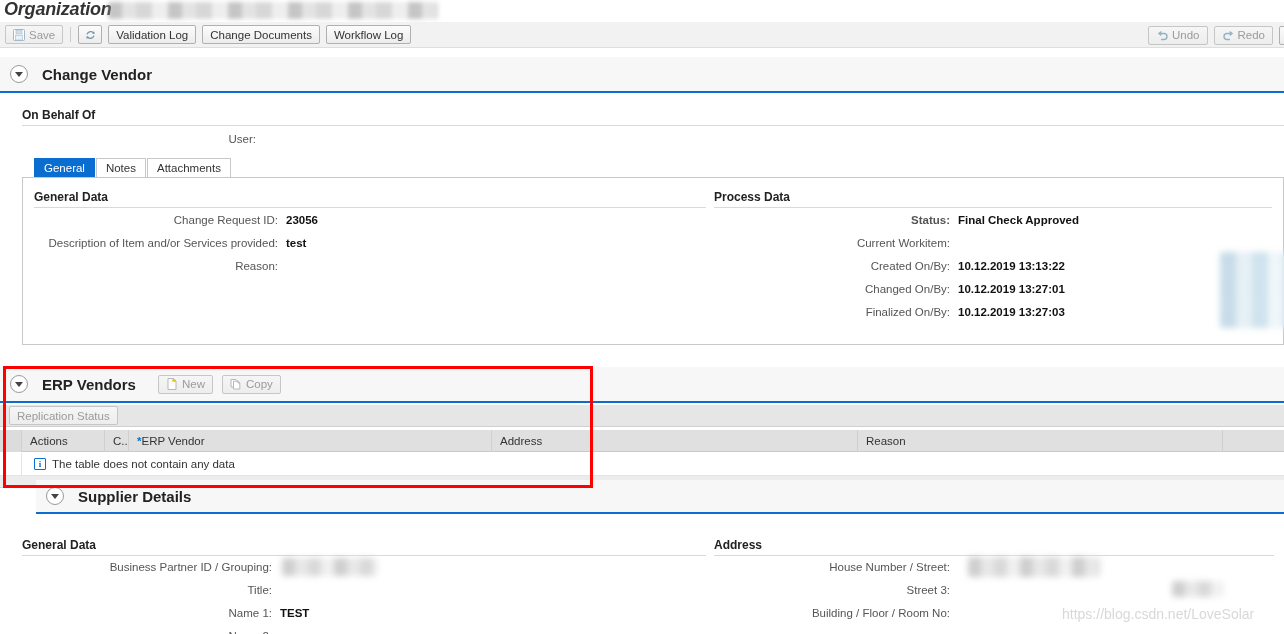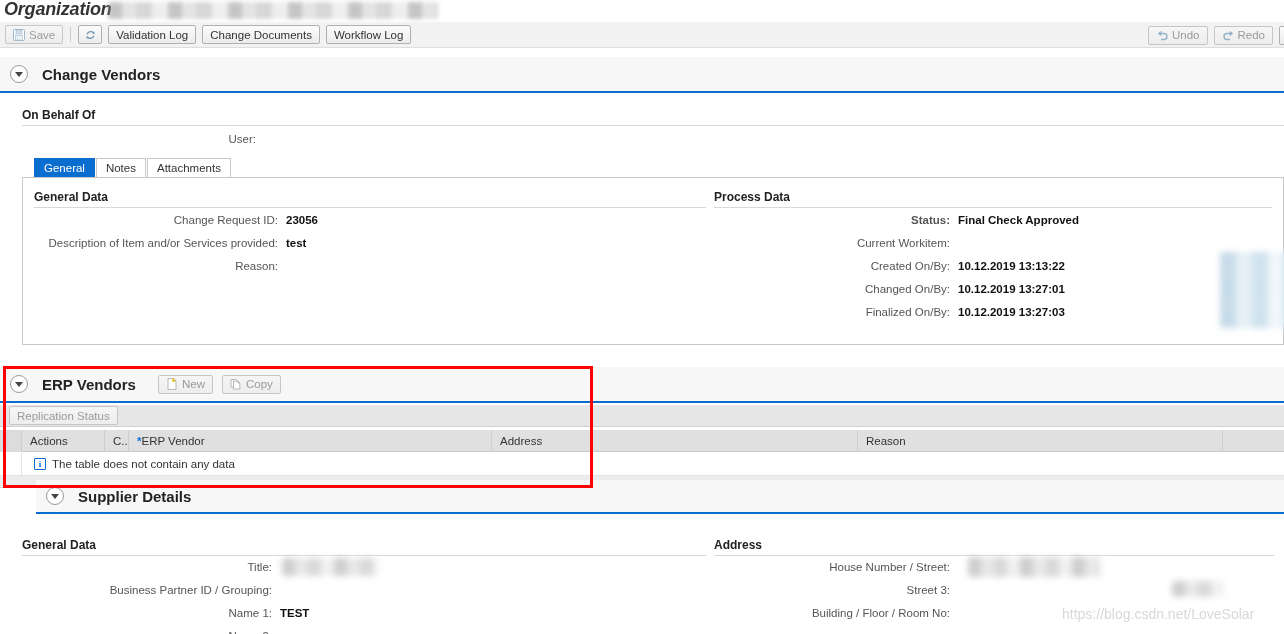--- a/index.html
+++ b/index.html
@@ -228,21 +228,21 @@
         <span>Redo</span>
       </div>
       <div class="btn icononly" style="margin-right:-9px;width:14px;"></div>
     </div>
   </div>
 
   <div class="section-head" style="top:57px;">
     <div class="chev-btn">
       <span class="tri"></span>
     </div>
-    <div class="section-title">Change Vendors</div>
+    <div class="section-title">Change Vendor</div>
   </div>
 
   <div style="position:absolute;left:22px;top:108px;width:1262px;">
     <div class="sub-label">On Behalf Of</div>
     <div class="rule"></div>
   </div>
   <div class="form-row" style="position:absolute;left:0px;top:133px;width:700px;">
     <div class="f-label" style="width:264px;">User:</div>
     <div class="f-value"></div>
   </div>
@@ -383,25 +383,25 @@
     </div>
     <div class="section-title">Supplier Details</div>
   </div>
 
   <div style="position:absolute;left:22px;top:538px;width:684px;">
     <div class="sub-label">General Data</div>
     <div class="rule"></div>
   </div>
   <div style="position:absolute;left:0px;top:561px;width:706px;">
     <div class="form-row" style="height:23px;">
+      <div class="f-label" style="width:280px;">Business Partner ID / Grouping:</div>
+      <div class="f-value"></div>
+    </div>
+    <div class="form-row" style="height:23px;">
       <div class="f-label" style="width:280px;">Title:</div>
-      <div class="f-value"></div>
-    </div>
-    <div class="form-row" style="height:23px;">
-      <div class="f-label" style="width:280px;">Business Partner ID / Grouping:</div>
       <div class="f-value"></div>
     </div>
     <div class="form-row" style="height:23px;">
       <div class="f-label" style="width:280px;">Name 1:</div>
       <div class="f-value">TEST</div>
     </div>
     <div class="form-row" style="height:23px;">
       <div class="f-label" style="width:280px;">Name 2:</div>
       <div class="f-value"></div>
     </div>

